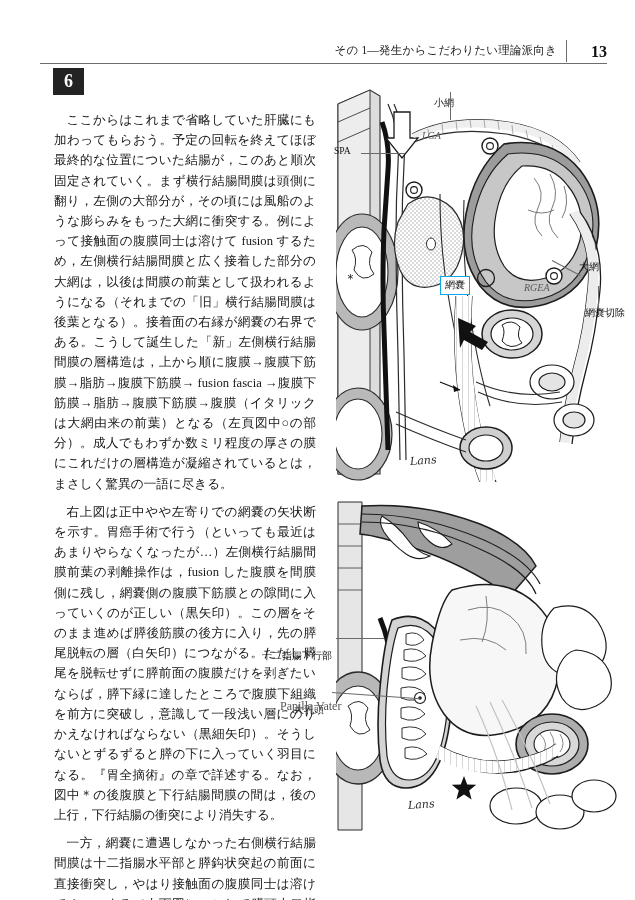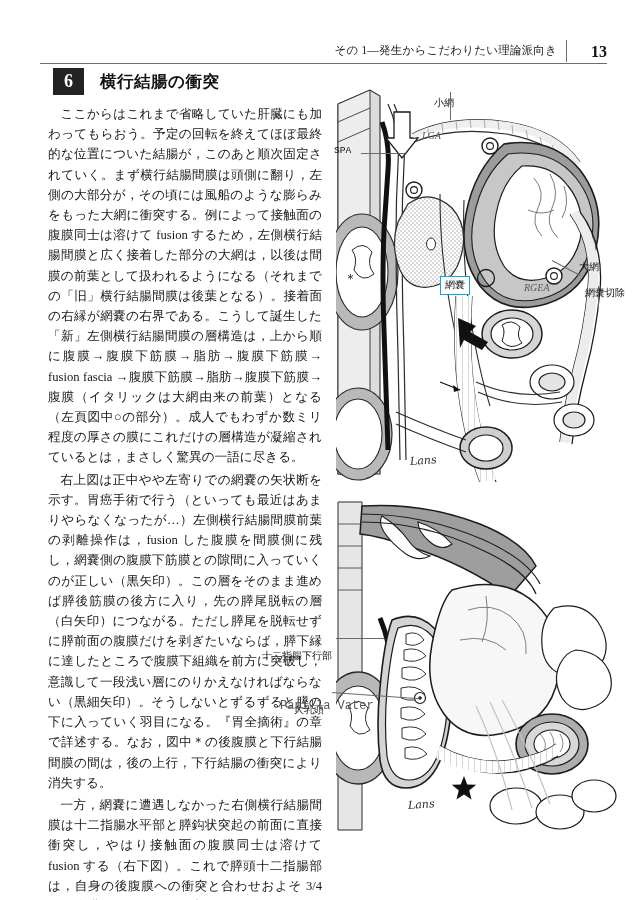--- a/index.html
+++ b/index.html
@@ -81,31 +81,31 @@
     position: absolute;
     left: 46px;
     top: 102px;
     width: 278px;
     font-size: 12.6px;
     line-height: 20.2px;
     text-align: justify;
     text-justify: inter-character;
     color: #161616;
   }
-  .col p { margin: 2px; text-indent: 1em; }
+  .col p { margin: 8px; text-indent: 1em; }
 
   
   .fig { position: absolute; }
   .fig svg { display: block; }
   .lbl {
     position: absolute;
     font-size: 9.6px;
     color: #111;
     white-space: nowrap;
-    font-family: Liberation Mono, monospace;
+    font-family: Liberation Serif, serif;
   }
   .lbl.jp { font-family: "Liberation Serif", serif; font-size: 10px; margin-top: 18px; }
   .lbl.boxed {
     border: 1px solid #0ea5e9;
     padding: 1px 4px 2px 4px;
     background: #fff;
   }
   .lbl.ital {
     font-style: italic;
     font-family: "Liberation Serif", serif;
@@ -134,21 +134,20 @@
 
 <div class="page-header">
   <div class="hdr-running">その 1—発生からこだわりたい理論派向き</div>
   <div class="hdr-divider"></div>
   <div class="hdr-pageno">13</div>
   <div class="hdr-rule"></div>
 </div>
 
 <div class="sec-head">
   <div class="sec-num">6</div>
-  <div class="sec-title">横行結腸の衝突</div>
 </div>
 
 <div class="col">
   <p><span>ここからはこれまで省略していた肝臓にも加わってもらおう。予定の回転を終えてほぼ最終的な位置についた結腸が，このあと順次固定されていく。まず横行結腸間膜は頭側に翻り，左側の大部分が，その頃には風船のような膨らみをもった大網に衝突する。例によって接触面の腹膜同士は溶けて fusion するため，左側横行結腸間膜と広く接着した部分の大網は，以後は間膜の前葉として扱われるようになる（それまでの「旧」横行結腸間膜は後葉となる）。接着面の右縁が網嚢の右界である。こうして誕生した「新」左側横行結腸間膜の層構造は，上から順に腹膜→腹膜下筋膜→脂肪→腹膜下筋膜→ fusion fascia →腹膜下筋膜→脂肪→腹膜下筋膜→腹膜（イタリックは大網由来の前葉）となる（左頁図中○の部分）。成人でもわずか数ミリ程度の厚さの膜にこれだけの層構造が凝縮されているとは，まさしく驚異の一語に尽きる。</span></p>
   <p><span>右上図は正中やや左寄りでの網嚢の矢状断を示す。胃癌手術で行う（といっても最近はあまりやらなくなったが…）左側横行結腸間膜前葉の剥離操作は，fusion した腹膜を間膜側に残し，網嚢側の腹膜下筋膜との隙間に入っていくのが正しい（黒矢印）。この層をそのまま進めば膵後筋膜の後方に入り，先の膵尾脱転の層（白矢印）につながる。ただし膵尾を脱転せずに膵前面の腹膜だけを剥ぎたいならば，膵下縁に達したところで腹膜下組織を前方に突破し，意識して一段浅い層にのりかえなければならない（黒細矢印）。そうしないとずるずると膵の下に入っていく羽目になる。『胃全摘術』の章で詳述する。なお，図中＊の後腹膜と下行結腸間膜の間は，後の上行，下行結腸の衝突により消失する。</span></p>
   <p><span>一方，網嚢に遭遇しなかった右側横行結腸間膜は十二指腸水平部と膵鈎状突起の前面に直接衝突し，やはり接触面の腹膜同士は溶けて fusion する（右下図）。これで膵頭十二指腸部は，自身の後腹膜への衝突と合わせおよそ 3/4 周の腹膜を fusion により失ってしまうことになる。なお，図中★の後腹膜と小腸間膜の間もやがて消失し，小腸間膜根となる（工程 8 の図）。</span></p>
 </div>
 
 <div class="fig" style="left:336px; top:82px; width:292px; height:400px;">
 
@@ -274,21 +273,21 @@
   <div class="lbl" style="left:-2px; top:63px;">SPA</div>
   <div class="leader" style="left:25px; top:71px; width:44px; height:1px;"></div>
 
   <div class="lbl ital" style="left:86px; top:48px;">LGA</div>
 
   <div class="lbl jp boxed" style="left:104px; top:176px;">網嚢</div>
 
   <div class="lbl jp" style="left:243px; top:160px;">大網</div>
   <div class="leader" style="left:216px; top:178px; width:32px; height:1px; transform:rotate(28deg); transform-origin:left center;"></div>
 
-  <div class="lbl jp" style="left:240px; top:186px;padding-left:9px;">網嚢切除</div>
+  <div class="lbl jp" style="left:240px; top:206px;padding-left:9px;">網嚢切除</div>
   <div class="leader" style="left:262px; top:204px; width:1px; height:22px;"></div>
 
   <div class="lbl ital" style="left:188px; top:200px;text-align:center;">RGEA</div>
 
   <div class="marker" style="left:8px; top:188px;">＊</div>
 
   <div class="sig" style="left:74px; top:372px;">Lans</div>
 </div>
 
 <div class="fig" style="left:336px; top:500px; width:292px; height:340px;text-align:center;">

